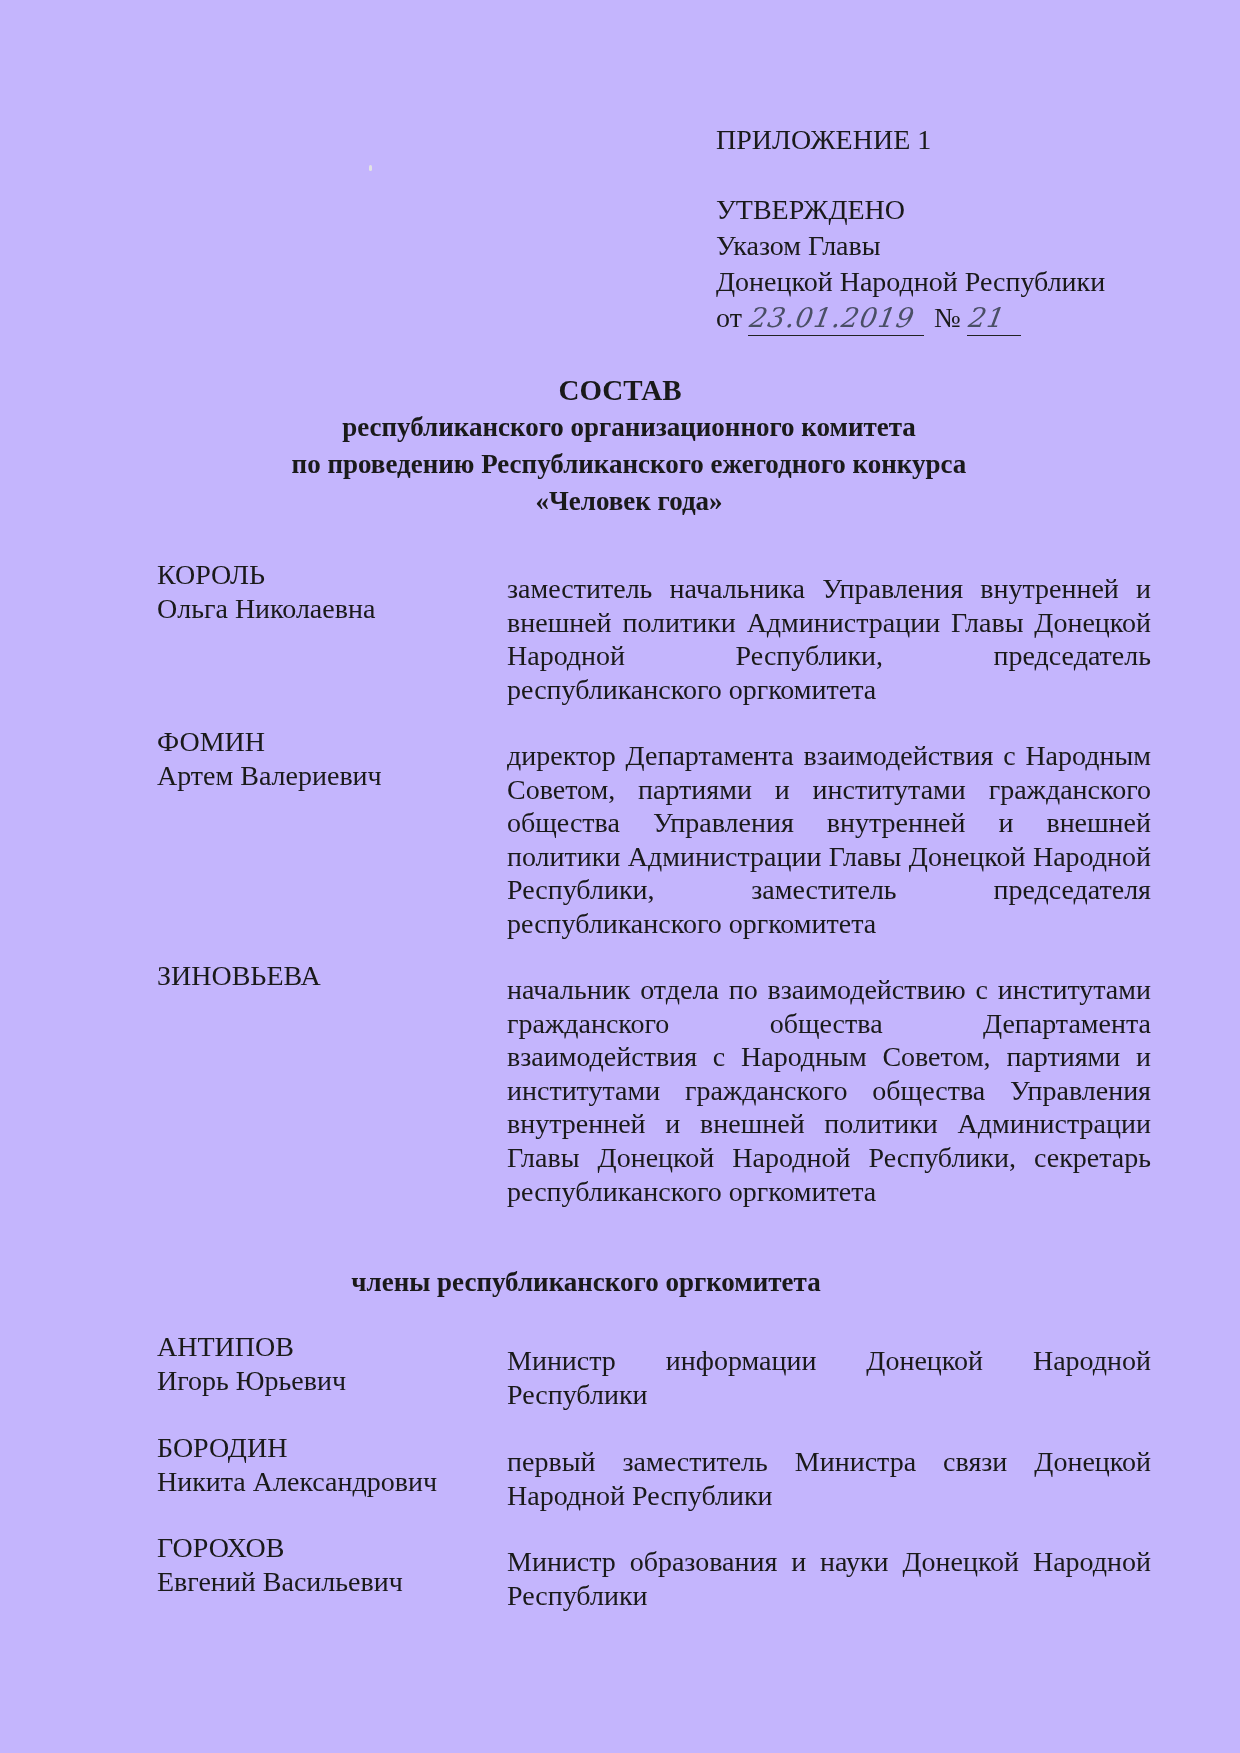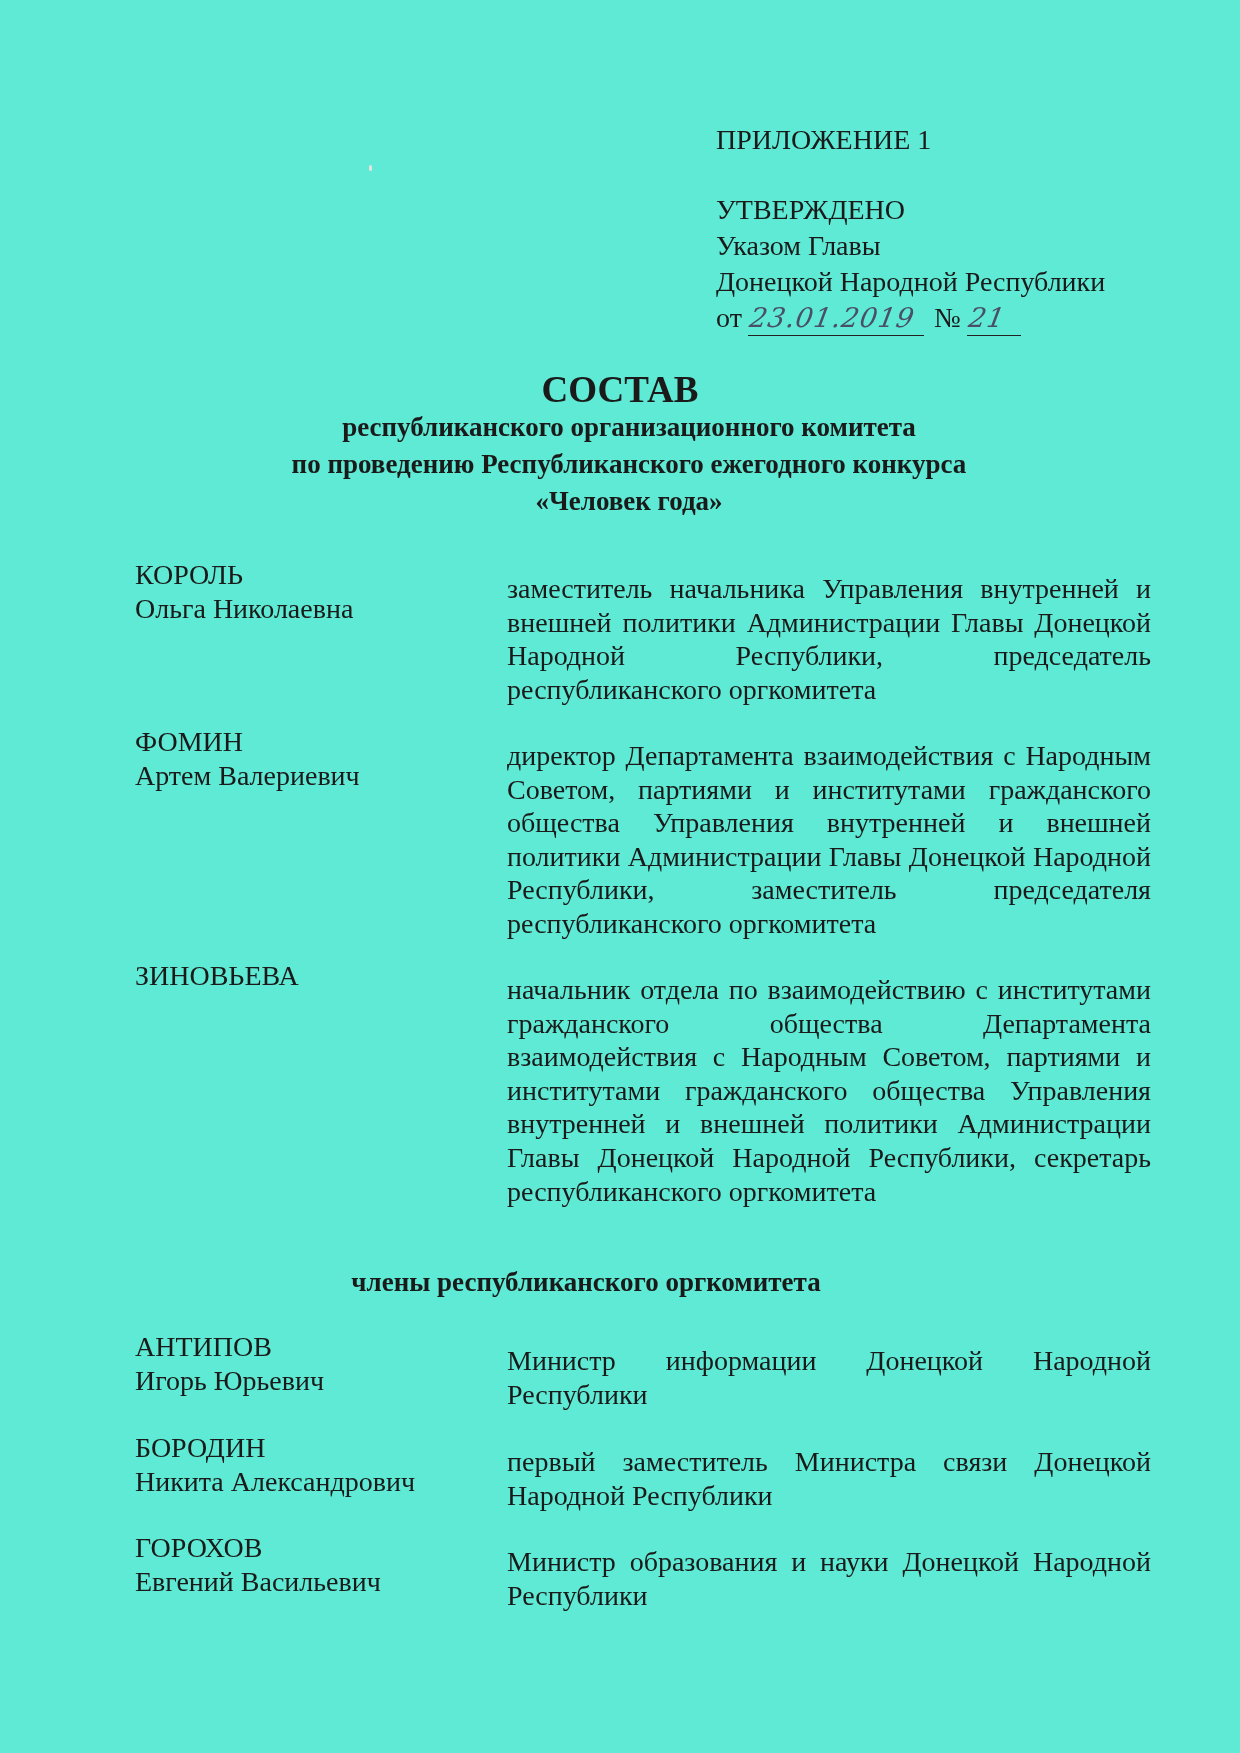--- a/index.html
+++ b/index.html
@@ -1,21 +1,21 @@
 <!DOCTYPE html>
 <html><head>
   <meta charset="utf-8">
   <style>
     html, body { margin: 0; padding: 0; background: #ffffff; }
     body {
       width: 1240px; height: 1753px; position: relative; overflow: hidden;
       font-family: "Liberation Serif", "DejaVu Serif", serif;
       color: #1a1a1a;
     }
-    .page { position: absolute; left: 0; top: 0; width: 1240px; height: 1753px; background: #5eead4; }
+    .page { position: absolute; left: 0; top: 0; width: 1240px; height: 1753px; background: #c4b5fd; }
 
     
     .approval { position: absolute; left: 716px; top: 122px; }
     .approval .line { font-size: 28px; line-height: 36px; white-space: nowrap; }
     .approval .gap { height: 34px; }
     .sig-line { display: flex; align-items: flex-end; white-space: nowrap; font-size: 28px; line-height: 36px; }
     .field {
       display: inline-block; border-bottom: 1.5px solid #222; position: relative;
       height: 30px; margin-left: 6px;
     }
@@ -24,26 +24,26 @@
     .hand {
       position: absolute; left: 2px; bottom: -1px;
       font-family: "DejaVu Serif", serif; font-style: italic;
       font-size: 27px; color: #4a4f66; letter-spacing: 1px;
       transform: skewX(-10deg);
     }
     .no-sign { margin-left: 10px; }
 
     
     .title-block { position: absolute; left: 0; width: 1240px; top: 371px; text-align: center; }
-    .title-block .main { font-weight: bold; font-size: 37px; line-height: 38px; }
+    .title-block .main { font-weight: bold; font-size: 29px; line-height: 38px; }
     .title-block .sub { font-weight: bold; font-size: 27px; line-height: 37px; margin-left: 18px; }
 
     
     .entry { position: absolute; left: 0; width: 1240px; }
-    .entry .left { position: absolute; left: 135px; top: 0; width: 330px; }
+    .entry .left { position: absolute; left: 157px; top: 0; width: 330px; }
     .entry .right {
       position: absolute; left: 507px; top: 0; width: 644px;
       text-align: justify; font-size: 28px; line-height: 33.6px;
       hyphens: none;
       margin-top: 14px;
     }
     .entry .left div { font-size: 28px; line-height: 33.6px; white-space: nowrap; }
 
     .section-head {
       position: absolute; left: 0; width: 1172px; top: 1265px;

